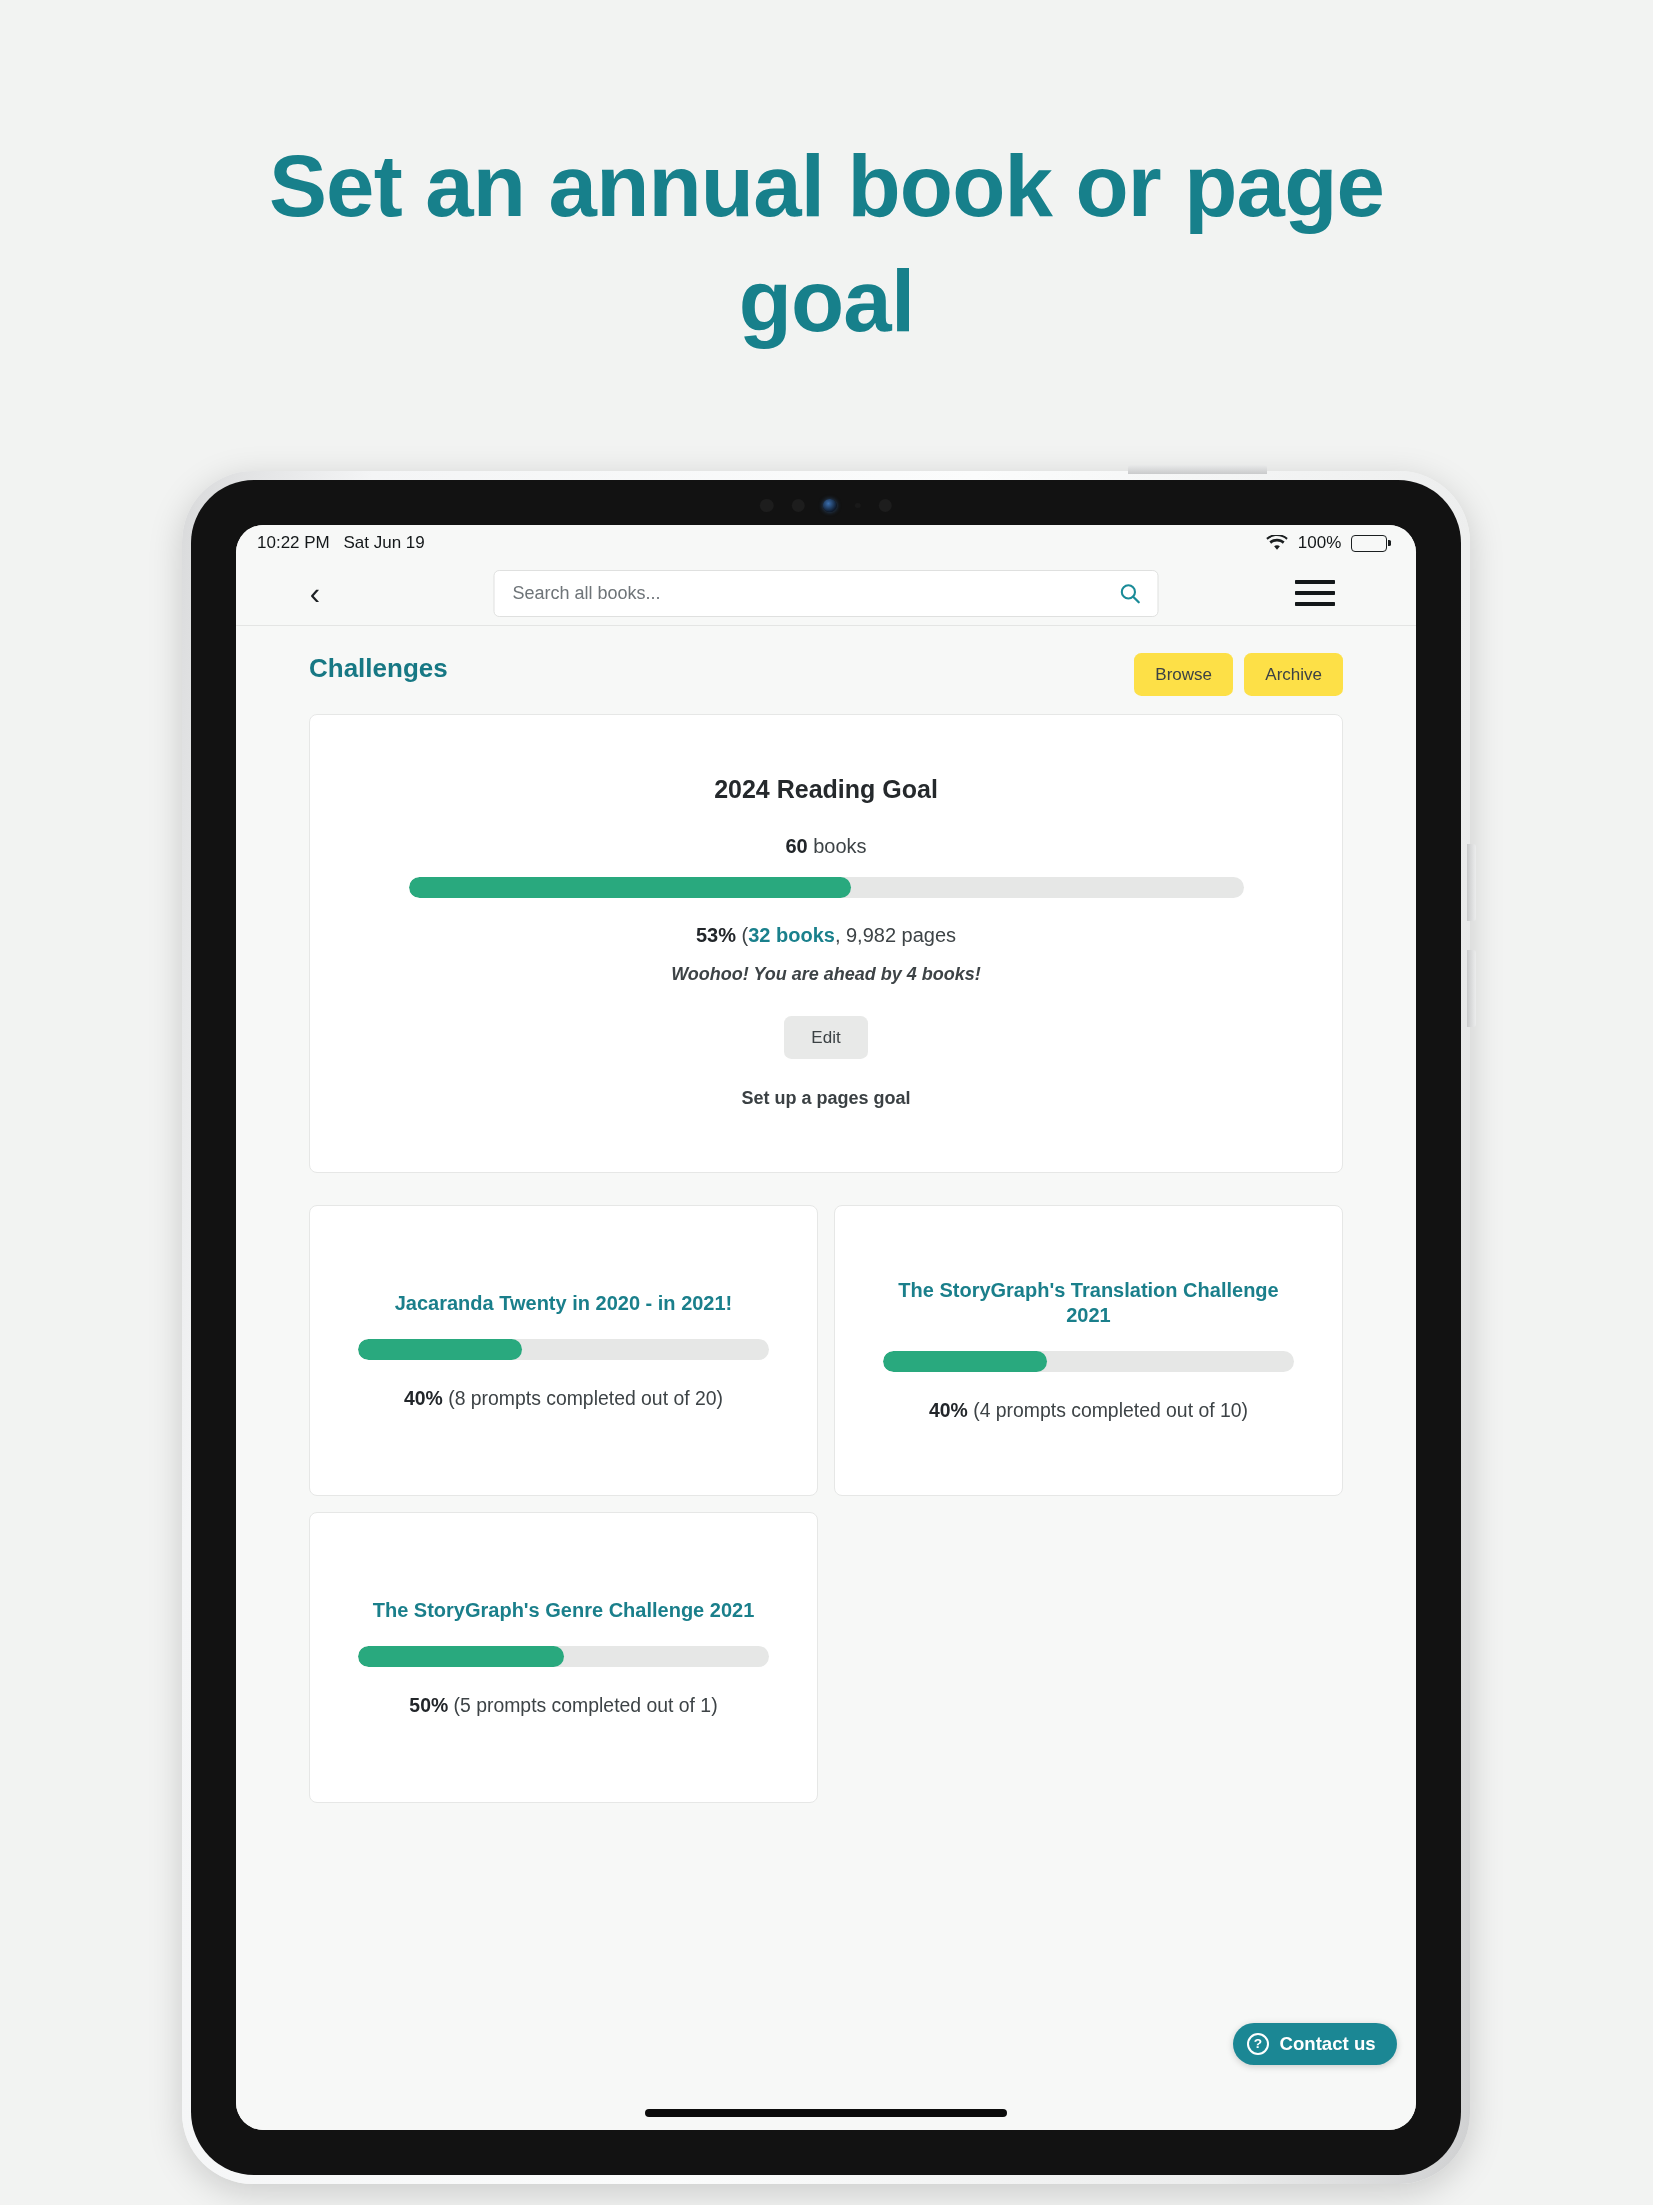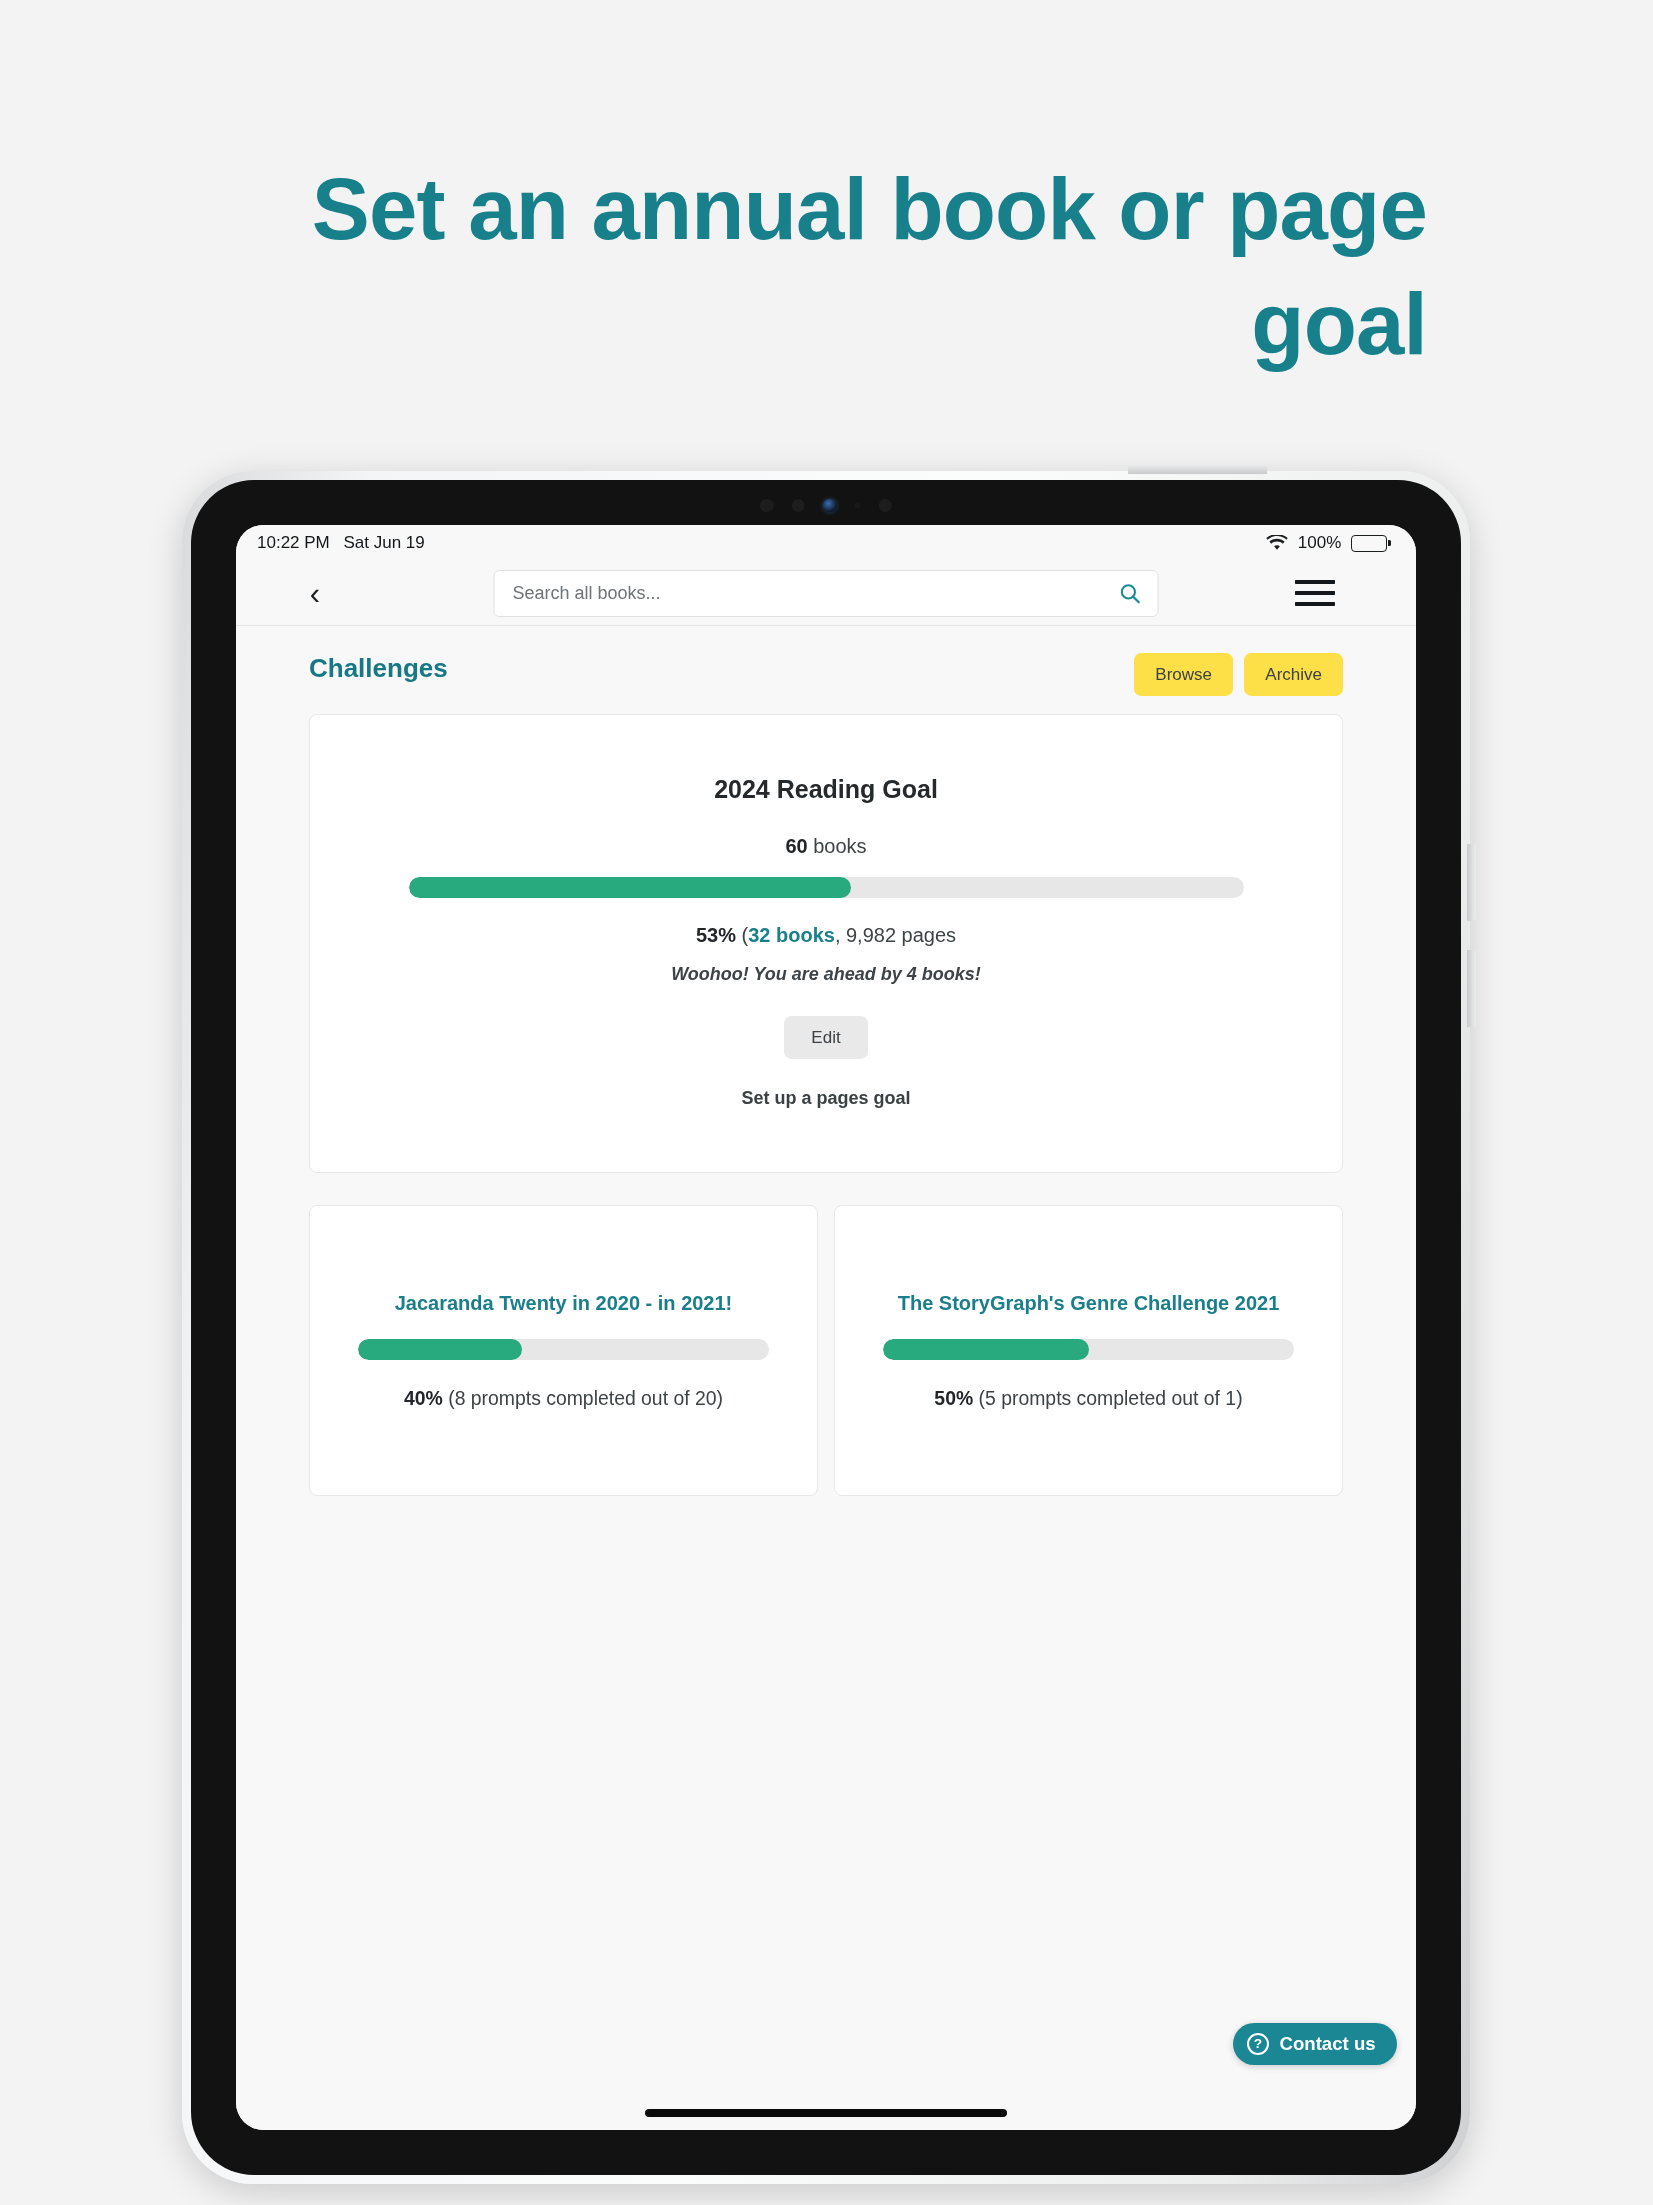--- a/index.html
+++ b/index.html
@@ -10,28 +10,27 @@
     font-family: "Liberation Sans", sans-serif;
     overflow: hidden;
   }
 
   
   .promo-headline {
     position: absolute;
     top: 129px;
     left: 0;
     width: 1653px;
-    text-align: right;
+    text-align: center;
     color: #17808b;
     font-size: 87px;
     font-weight: 700;
     line-height: 1.32;
     letter-spacing: -0.8px;
     padding: 0 226px;
-    margin-top: 23px;
   }
 
   
   .device {
     position: absolute;
     left: 182px;
     top: 471px;
     width: 1288px;
     height: 1713px;
   }
@@ -439,20 +438,29 @@
           <div class="card chal-card">
             <a class="chal-title" href="#">Jacaranda Twenty in 2020 - in 2021!</a>
             <div class="bar-track">
               <div class="bar-fill" id="chal-fill-0" style="width: 40%;"></div>
             </div>
             <div class="chal-stats">
               <b>40%</b><span> (8 prompts completed out of 20)</span>
             </div>
           </div>
 
+          <div class="card chal-card">
+            <a class="chal-title" href="#">The StoryGraph's Translation Challenge 2021</a>
+            <div class="bar-track">
+              <div class="bar-fill" id="chal-fill-1" style="width: 40%;"></div>
+            </div>
+            <div class="chal-stats">
+              <b>40%</b><span> (4 prompts completed out of 10)</span>
+            </div>
+          </div>
 
           <div class="card chal-card">
             <a class="chal-title" href="#">The StoryGraph's Genre Challenge 2021</a>
             <div class="bar-track">
               <div class="bar-fill" id="chal-fill-2" style="width: 50%;"></div>
             </div>
             <div class="chal-stats">
               <b>50%</b><span> (5 prompts completed out of 1)</span>
             </div>
           </div>

